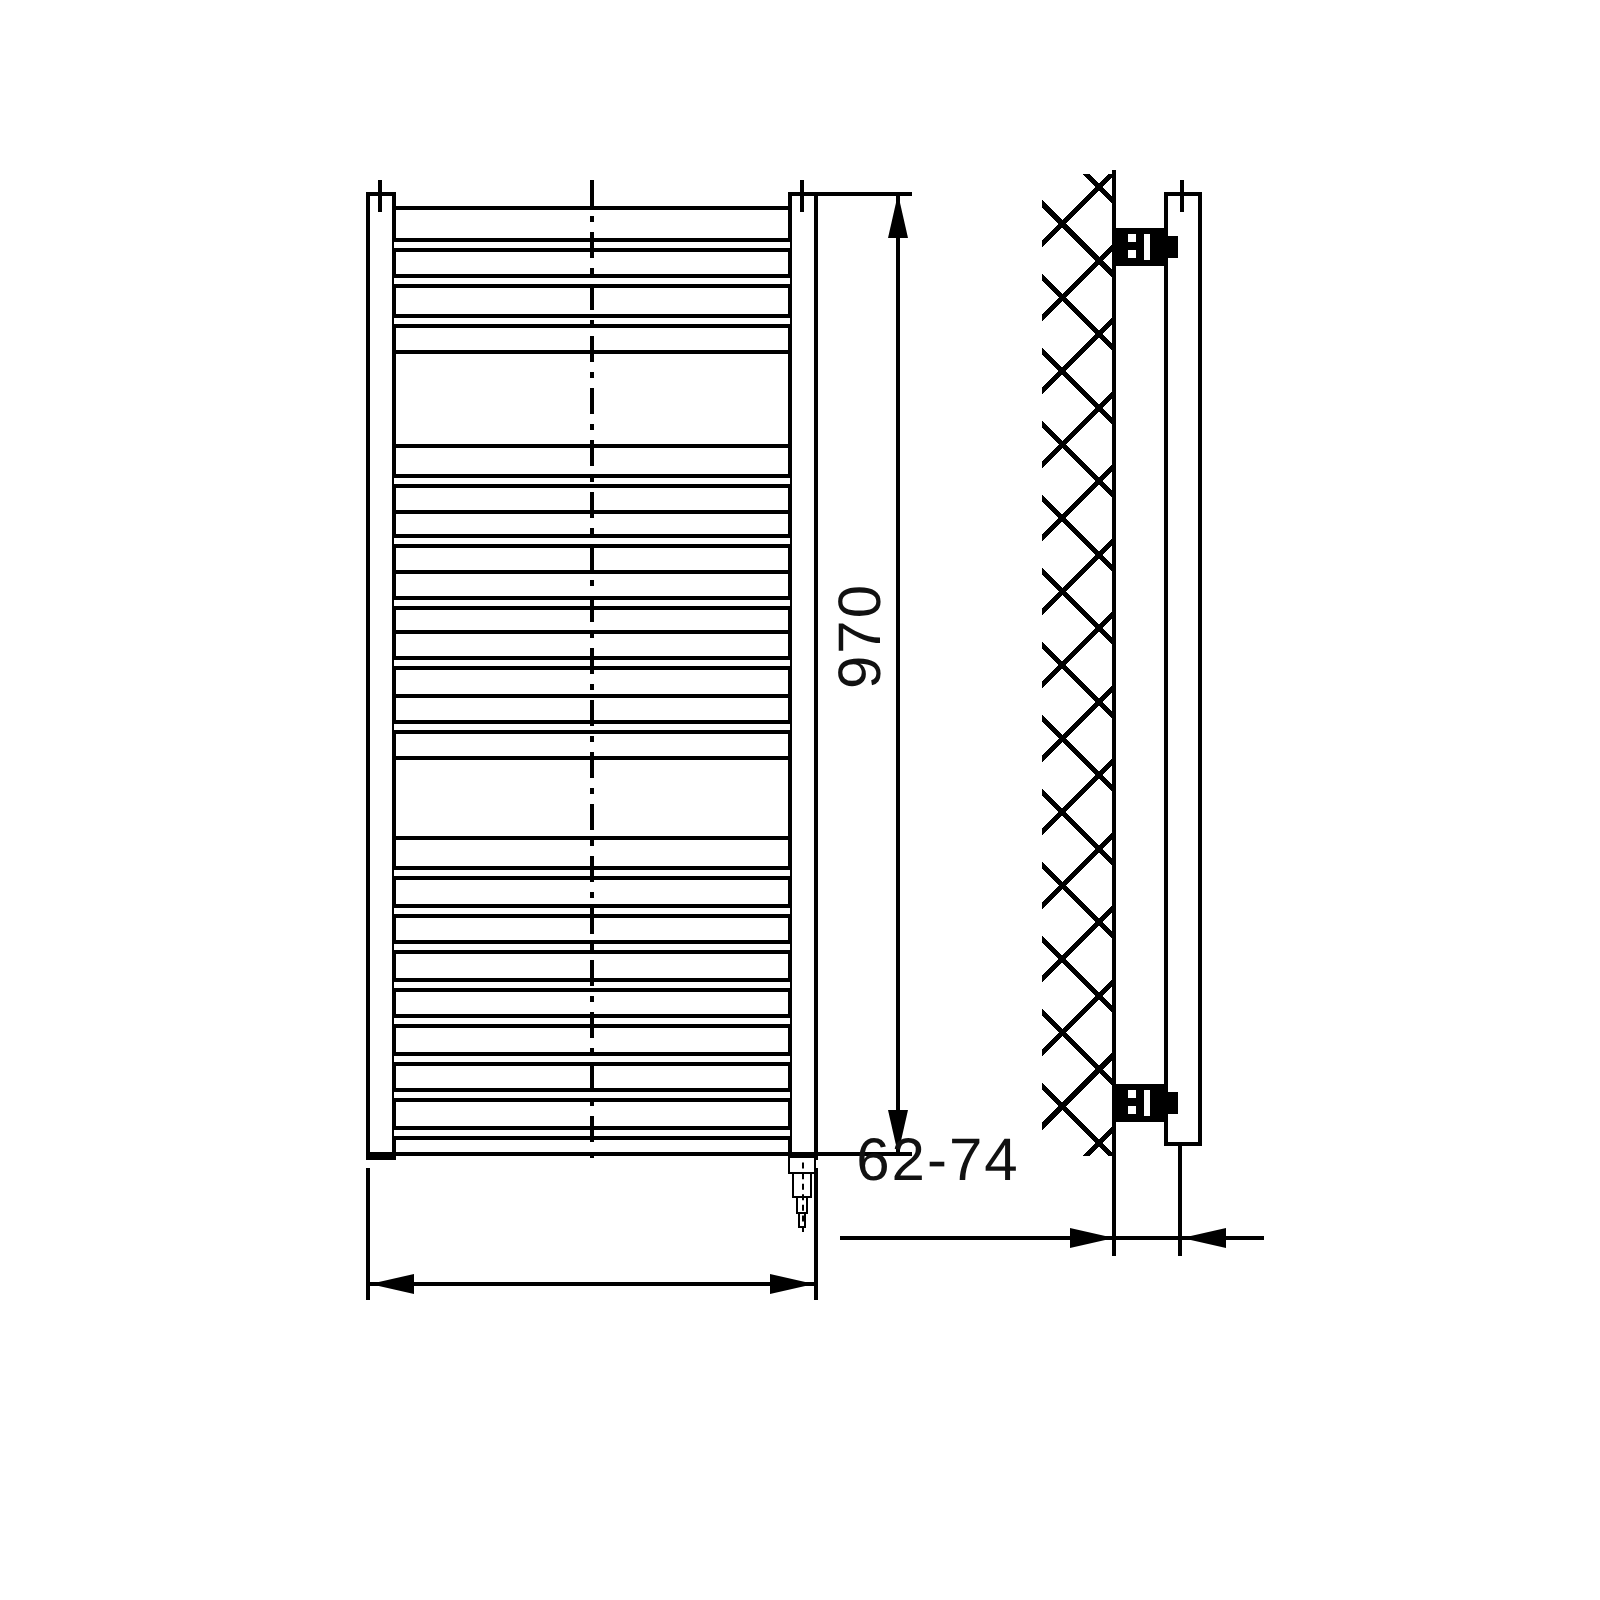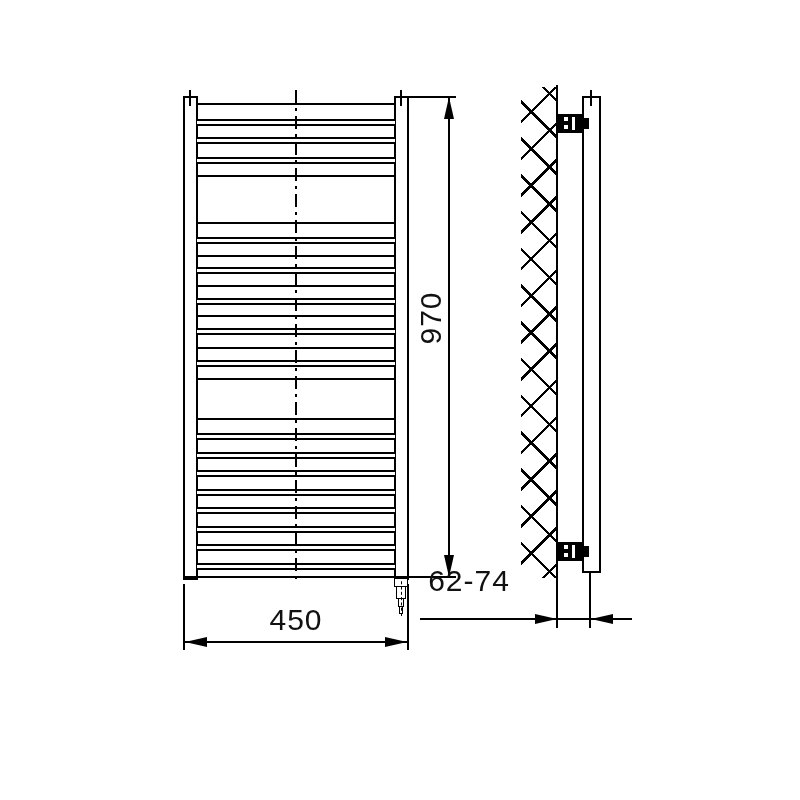--- a/index.html
+++ b/index.html
@@ -80,21 +80,20 @@
     <div class="ln" style="left:448px;top:97px;width:2px;height:480px;"></div>
     <div class="ar ar-up" style="left:444px;top:97px;"></div>
     <div class="ar ar-down" style="left:444px;top:555px;"></div>
     <div class="dimtxt" style="left:351px;top:301px;width:160px;height:34px;transform:rotate(-90deg);">970</div>
 
     <div class="ln" style="left:183px;top:584px;width:2px;height:66px;"></div>
     <div class="ln" style="left:407px;top:584px;width:2px;height:66px;"></div>
     <div class="ln" style="left:185px;top:641px;width:222px;height:2px;"></div>
     <div class="ar ar-left" style="left:185px;top:637px;"></div>
     <div class="ar ar-right" style="left:385px;top:637px;"></div>
-    <div class="dimtxt" style="left:216px;top:603px;width:160px;">450</div>
   </div>
 
   <div style="left:0;top:0;width:800px;height:800px;">
 
     <div class="hatch" style="left:521px;top:87px;width:36px;height:491px;"></div>
     <div class="ln" style="left:556px;top:85px;width:2px;height:543px;"></div>
 
     <div class="outline" style="left:582px;top:96px;width:19px;height:477px;"></div>
     <div class="ln" style="left:590px;top:90px;width:2px;height:16px;"></div>
     <div class="ln" style="left:589px;top:573px;width:2px;height:55px;"></div>

